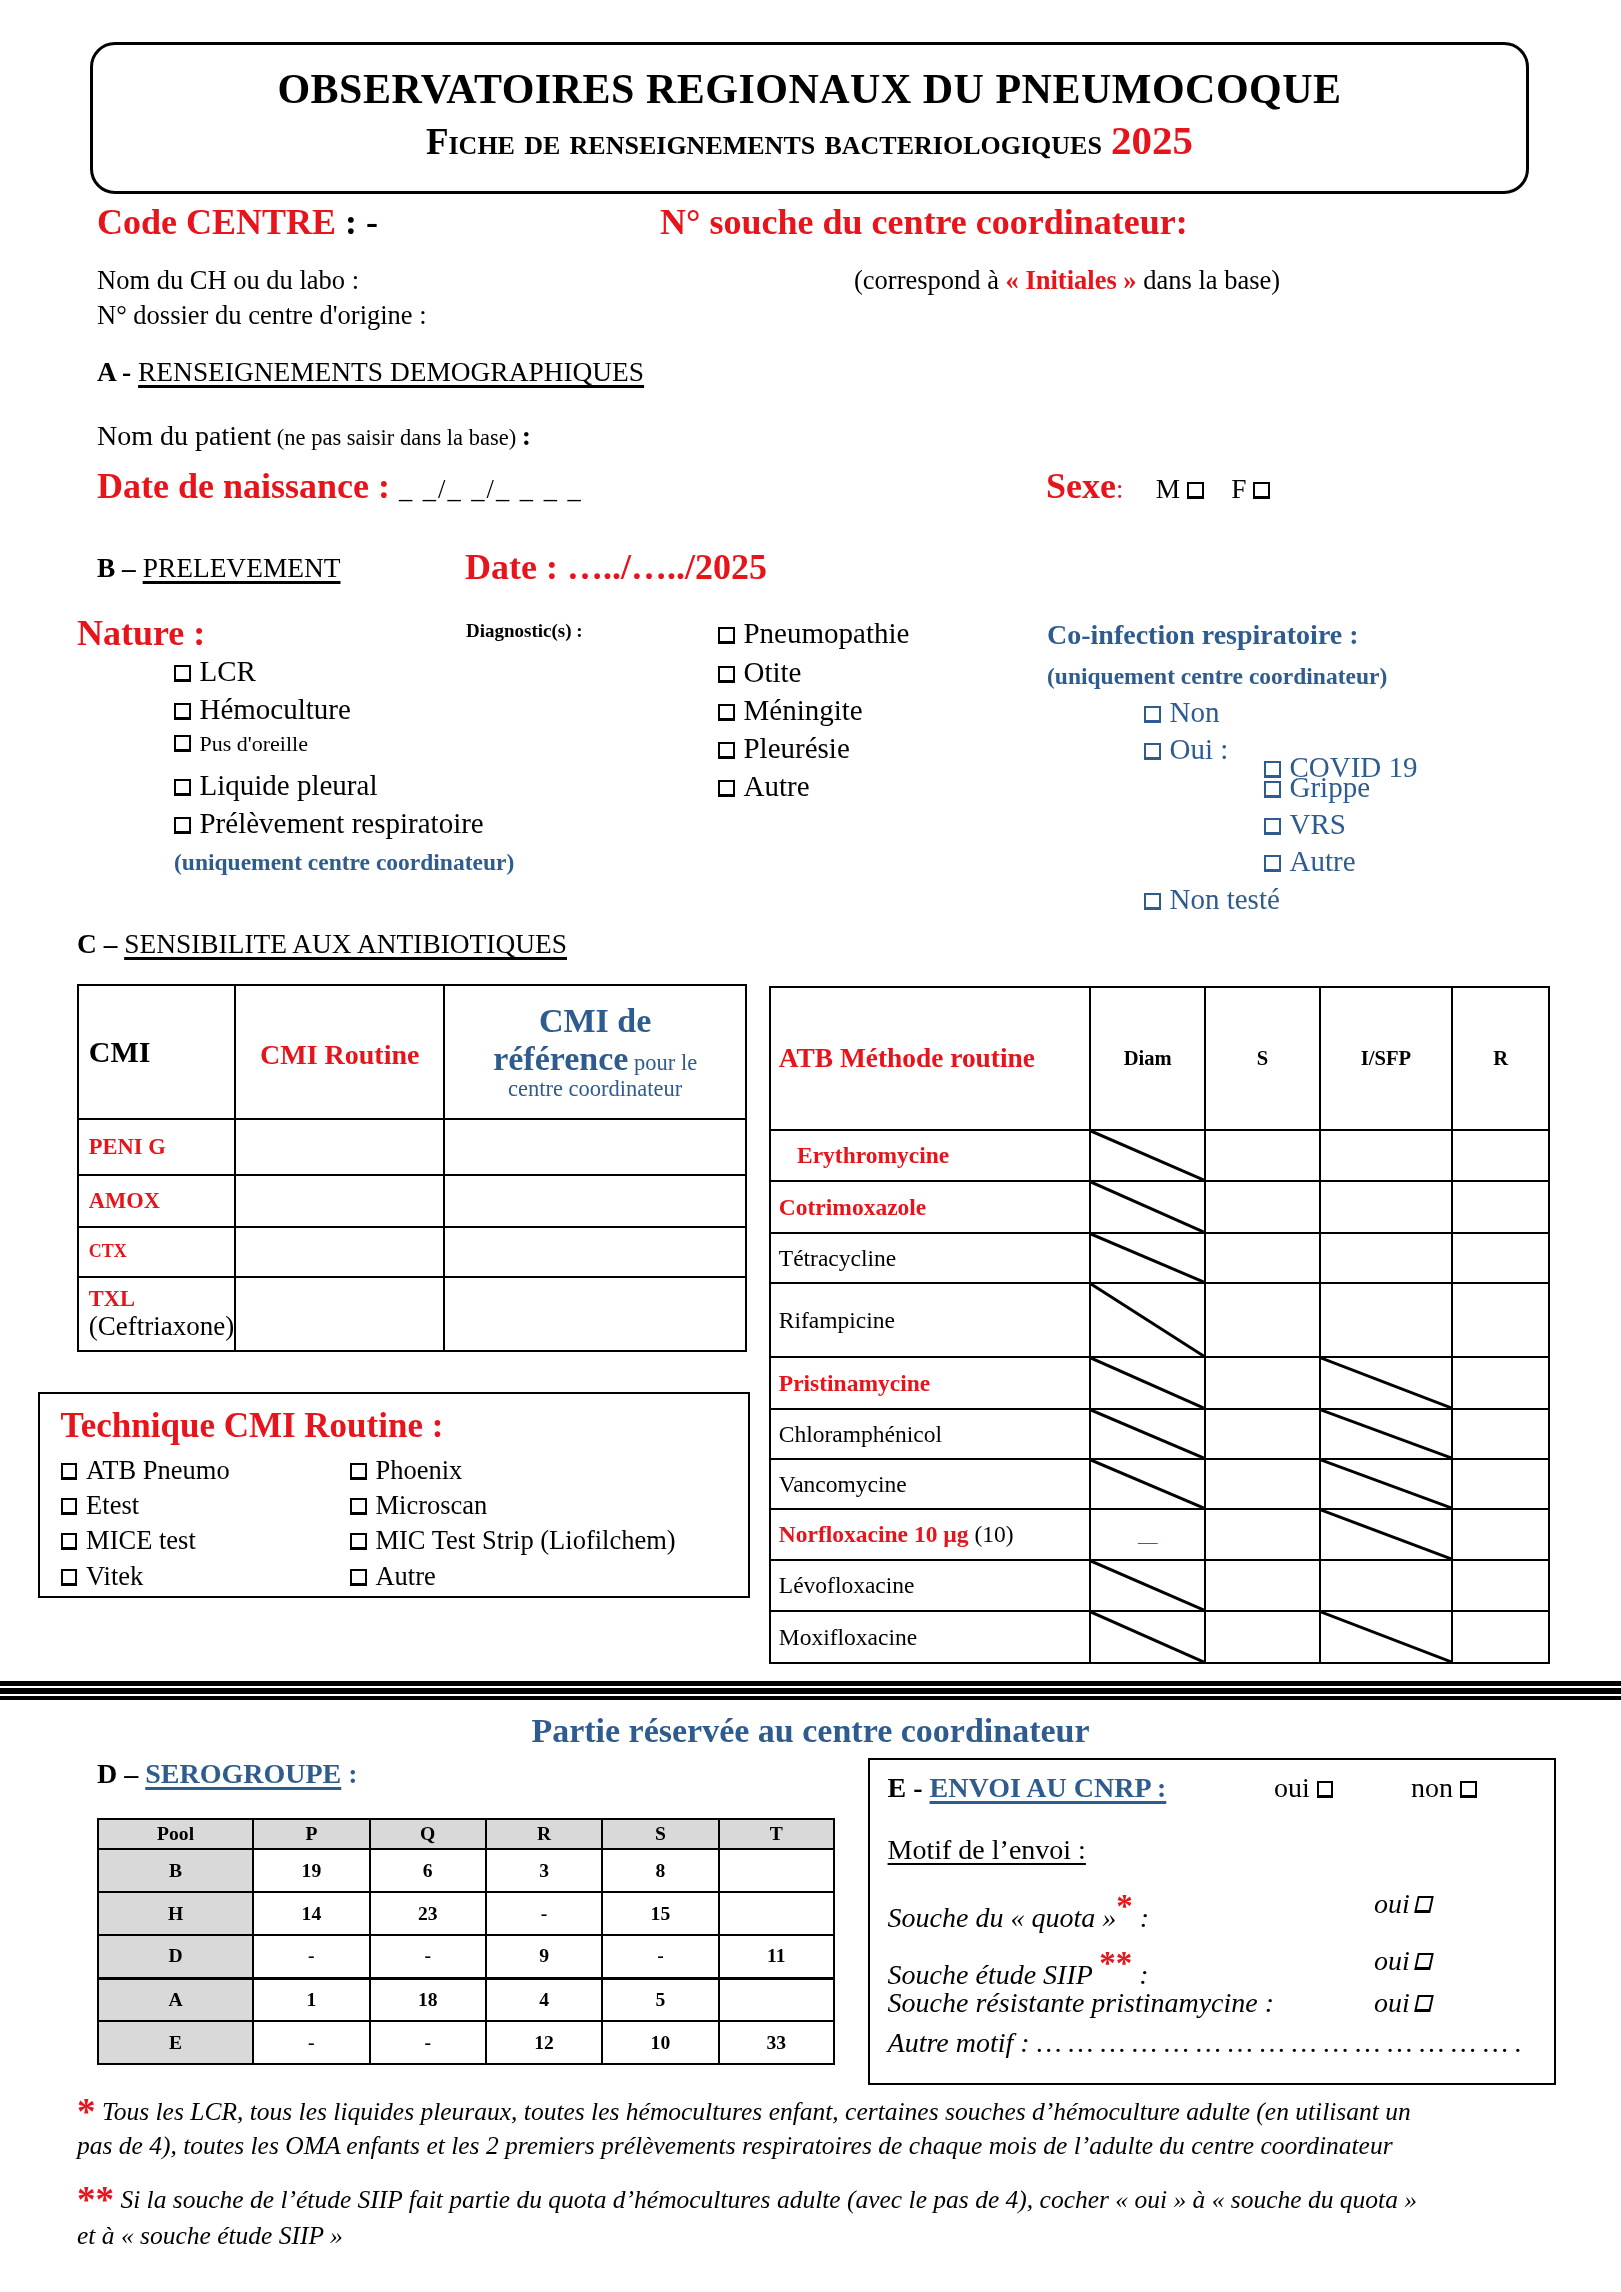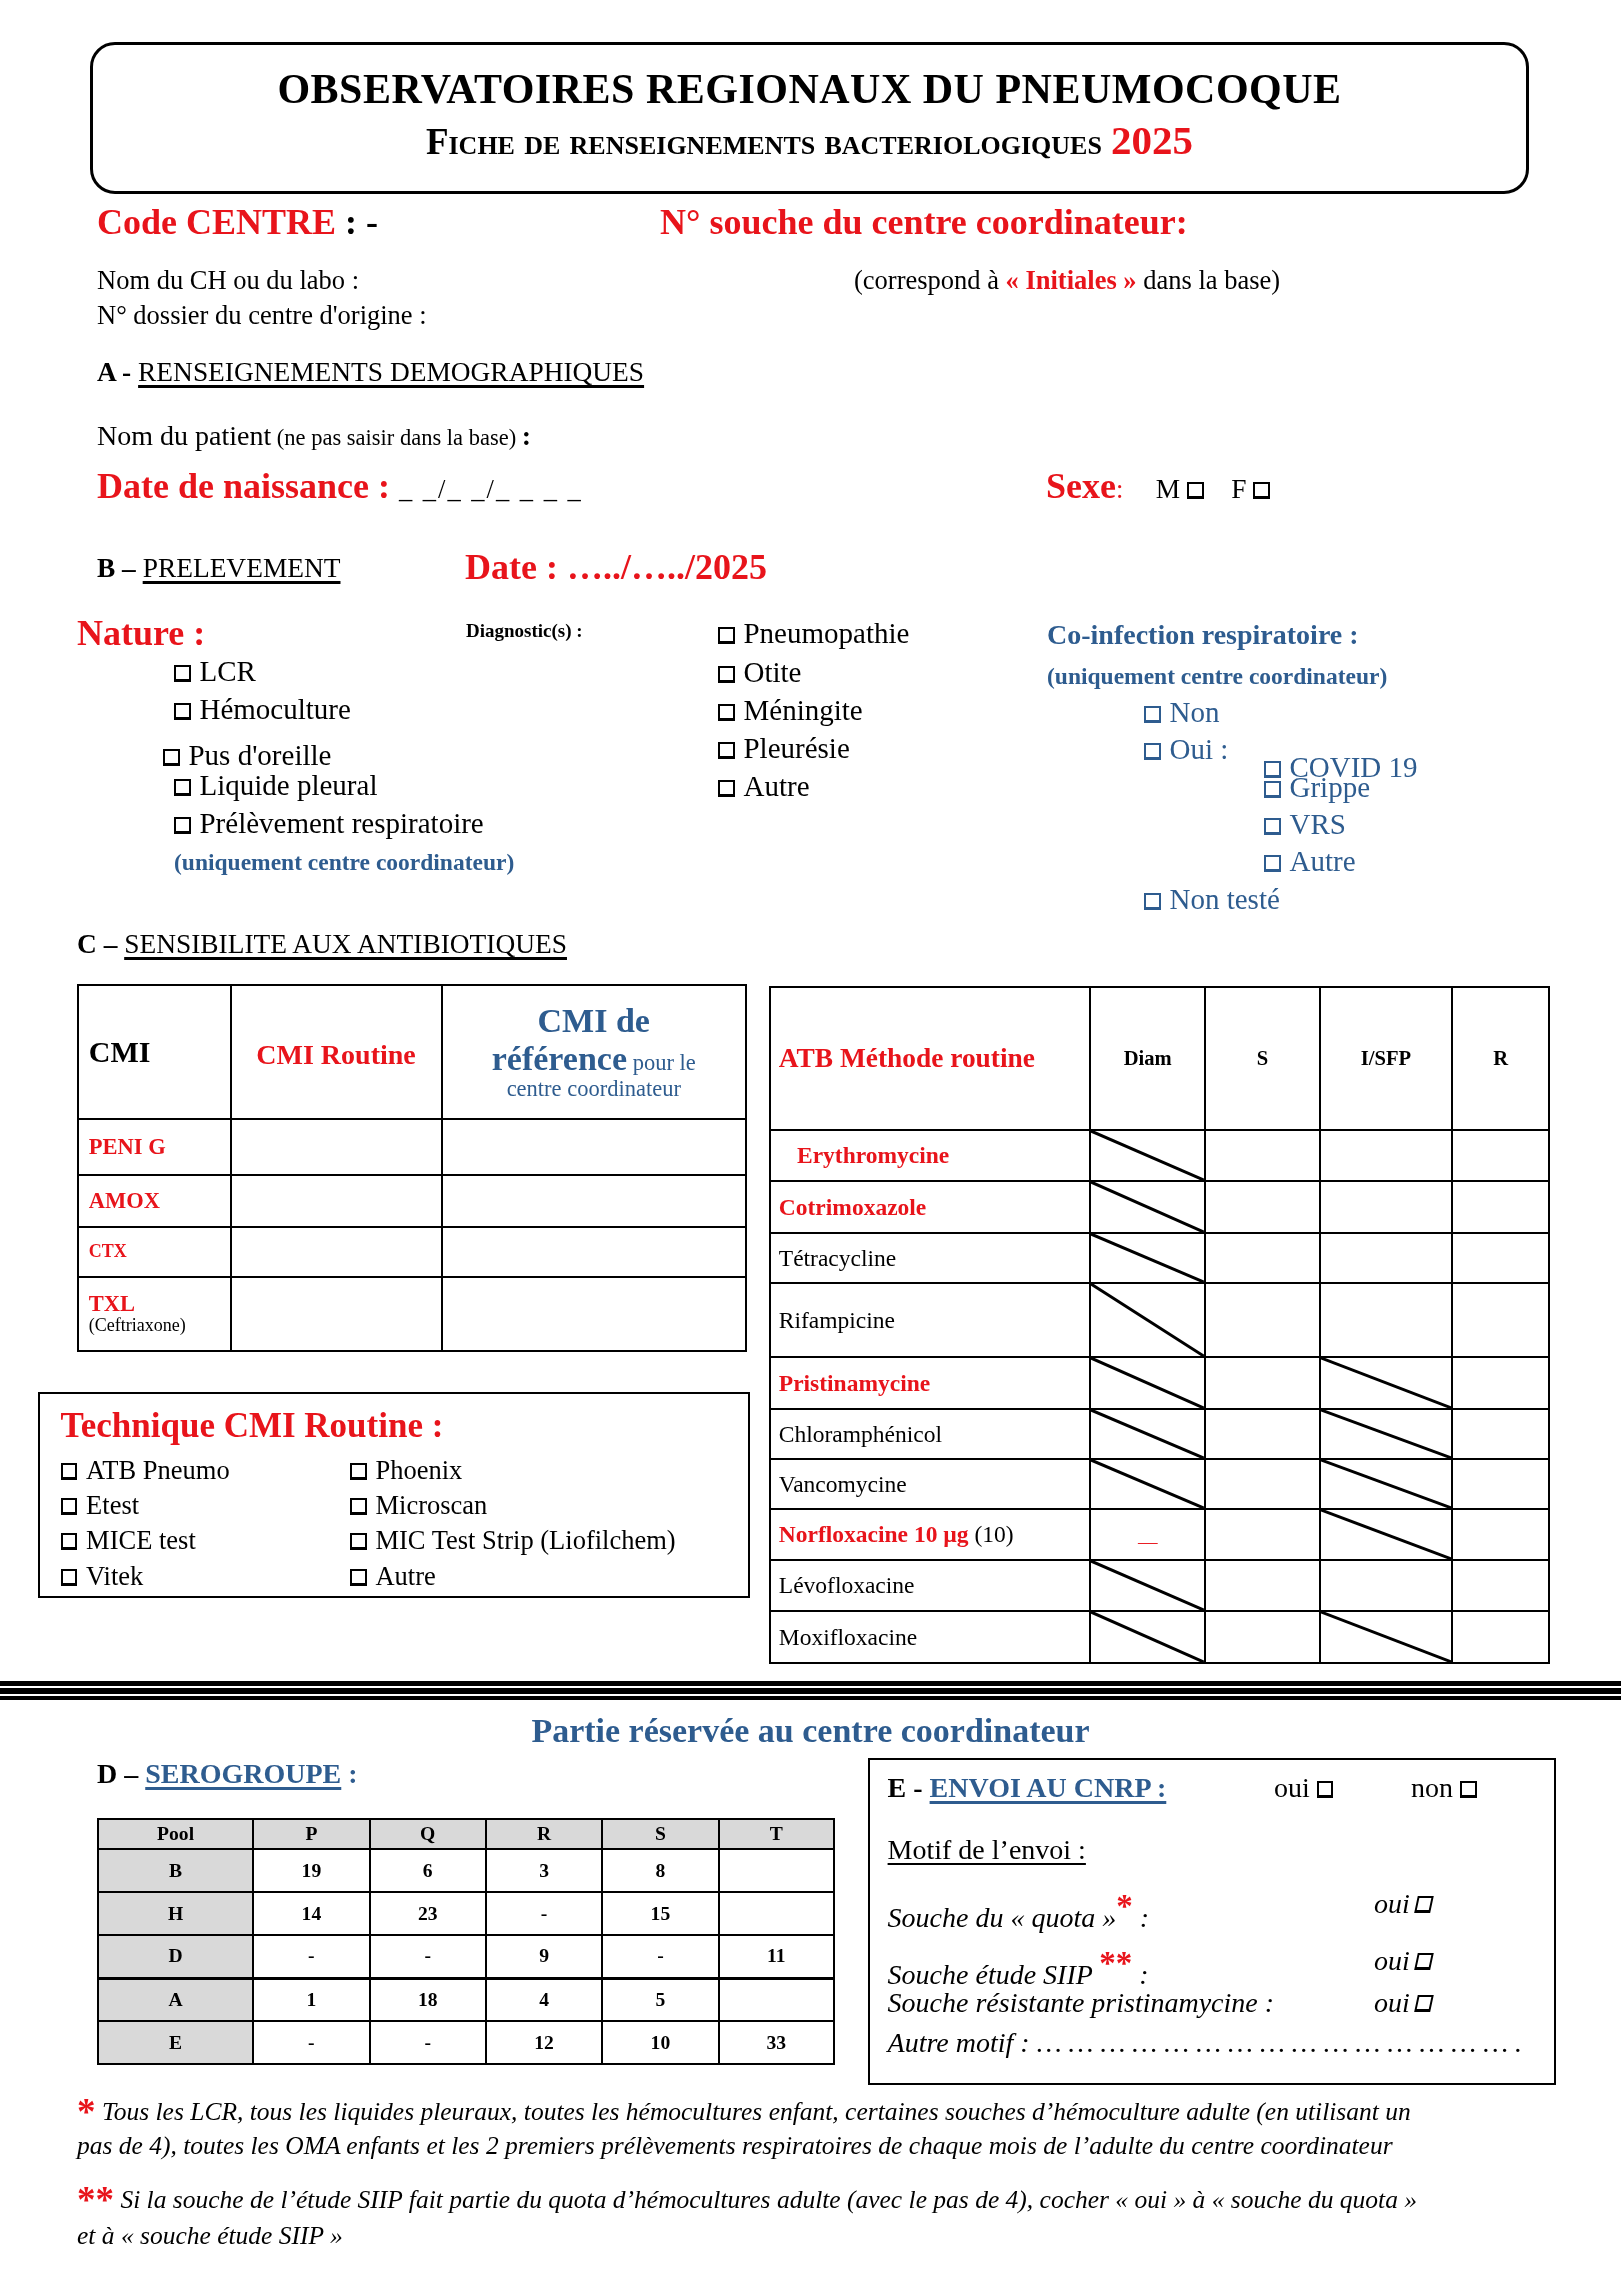--- a/index.html
+++ b/index.html
@@ -124,21 +124,21 @@
       <tr style="height: 50px;">
         <td style="padding-left: 9.8px; vertical-align: middle; line-height: 1.1;">
           <div class="red b" style="font-size: 18px;">CTX</div>
         </td>
         <td></td>
         <td></td>
       </tr>
       <tr style="height: 74px;">
         <td style="padding-left: 9.8px; vertical-align: middle; line-height: 1.1;">
           <div class="red b" style="font-size: 22.5px;">TXL</div>
-          <div style="font-size: 18px;">(Ceftriaxone)</div>
+          <div style="font-size: 27px;">(Ceftriaxone)</div>
         </td>
         <td></td>
         <td></td>
       </tr>
     </tbody>
 </table>
 
 <table id="atb-table" style="left:769px;top:986px;width:781px;border:2.9px solid #000;">
   <colgroup>
       <col style="width:321px">
@@ -386,21 +386,21 @@
   <div class="abs it" style="left:504px;top:227px;font-size:28px;"><span>oui</span><span class="cbi"></span></div>
 </div>
 
 <div class="abs it" style="left:77px;top:2090px;font-size:25.5px;"><span class="red b" style="font-style:normal;font-size:37px;vertical-align:-3.9px">*</span><span> Tous les LCR, tous les liquides pleuraux, toutes les hémocultures enfant, certaines souches d’hémoculture adulte (en utilisant un</span></div>
 <div class="abs it" style="left:77px;top:2131px;font-size:25.5px;">pas de 4), toutes les OMA enfants et les 2 premiers prélèvements respiratoires de chaque mois de l’adulte du centre coordinateur</div>
 <div class="abs it" style="left:77px;top:2178px;font-size:25.5px;"><span class="red b" style="font-style:normal;font-size:37px;vertical-align:-3.9px">**</span><span> Si la souche de l’étude SIIP fait partie du quota d’hémocultures adulte (avec le pas de 4), cocher « oui » à « souche du quota »</span></div>
 <div class="abs it" style="left:77px;top:2221px;font-size:25.5px;">et à « souche étude SIIP »</div>
 
 <div class="abs " style="left: 174px; top: 655px; font-size: 29px;"><span class="cb"></span><span>LCR</span></div>
 <div class="abs " style="left: 174px; top: 693px; font-size: 29px;"><span class="cb"></span><span>Hémoculture</span></div>
-<div class="abs " style="left: 163px; top: 731px; font-size: 29px; margin-top: 8px;"><span class="cb"></span><span>Pus d'oreille</span></div>
+<div class="abs " style="left: 174px; top: 731px; font-size: 22px;"><span class="cb"></span><span>Pus d'oreille</span></div>
 <div class="abs " style="left: 174px; top: 769px; font-size: 29px;"><span class="cb"></span><span>Liquide pleural</span></div>
 <div class="abs " style="left: 174px; top: 807px; font-size: 29px;"><span class="cb"></span><span>Prélèvement respiratoire</span></div>
 <div class="abs " style="left: 718px; top: 617px; font-size: 29px;"><span class="cb"></span><span>Pneumopathie</span></div>
 <div class="abs " style="left: 718px; top: 656px; font-size: 29px;"><span class="cb"></span><span>Otite</span></div>
 <div class="abs " style="left: 718px; top: 694px; font-size: 29px;"><span class="cb"></span><span>Méningite</span></div>
 <div class="abs " style="left: 718px; top: 732px; font-size: 29px;"><span class="cb"></span><span>Pleurésie</span></div>
 <div class="abs " style="left: 718px; top: 770px; font-size: 29px;"><span class="cb"></span><span>Autre</span></div>
 <div class="abs blue" style="left: 1264px; top: 733px; font-size: 29px; margin-top: 18px;"><span class="cb"></span><span>COVID 19</span></div>
 <div class="abs blue" style="left: 1264px; top: 771px; font-size: 29px;"><span class="cb"></span><span>Grippe</span></div>
 <div class="abs blue" style="left: 1264px; top: 808px; font-size: 29px;"><span class="cb"></span><span>VRS</span></div>

